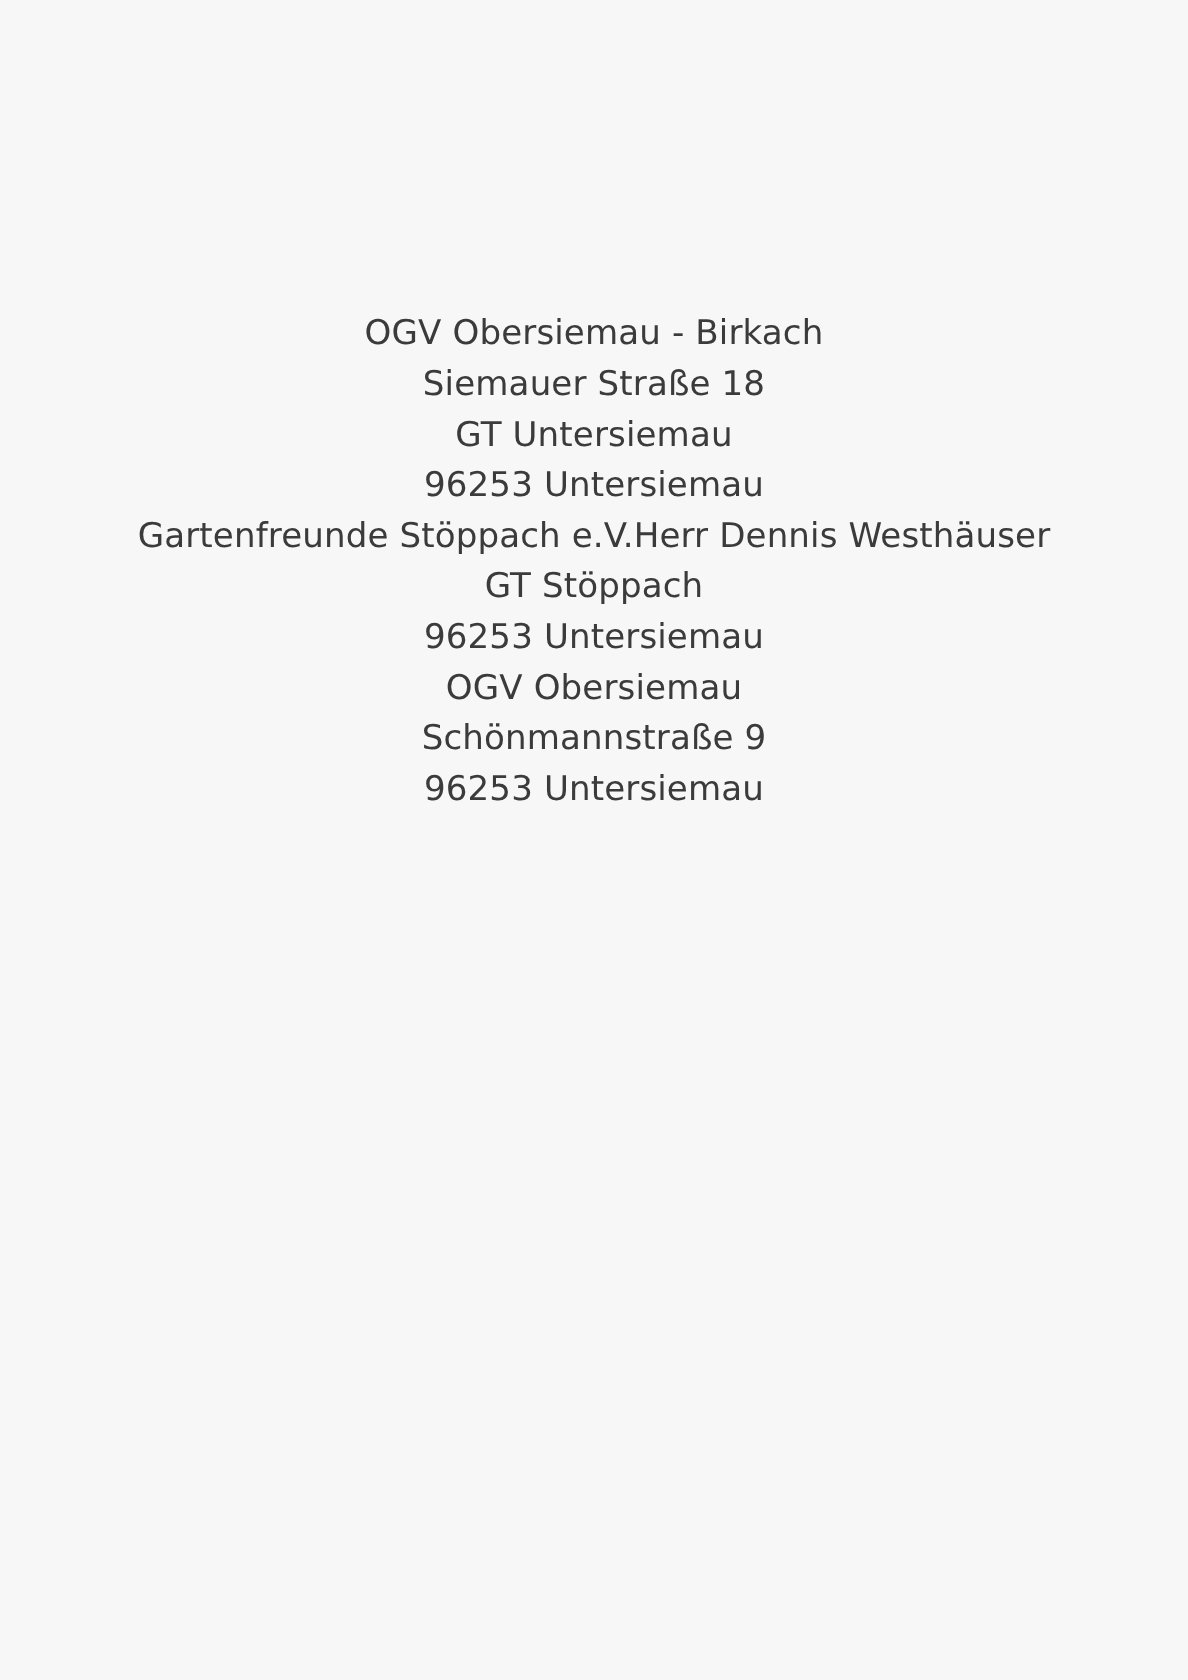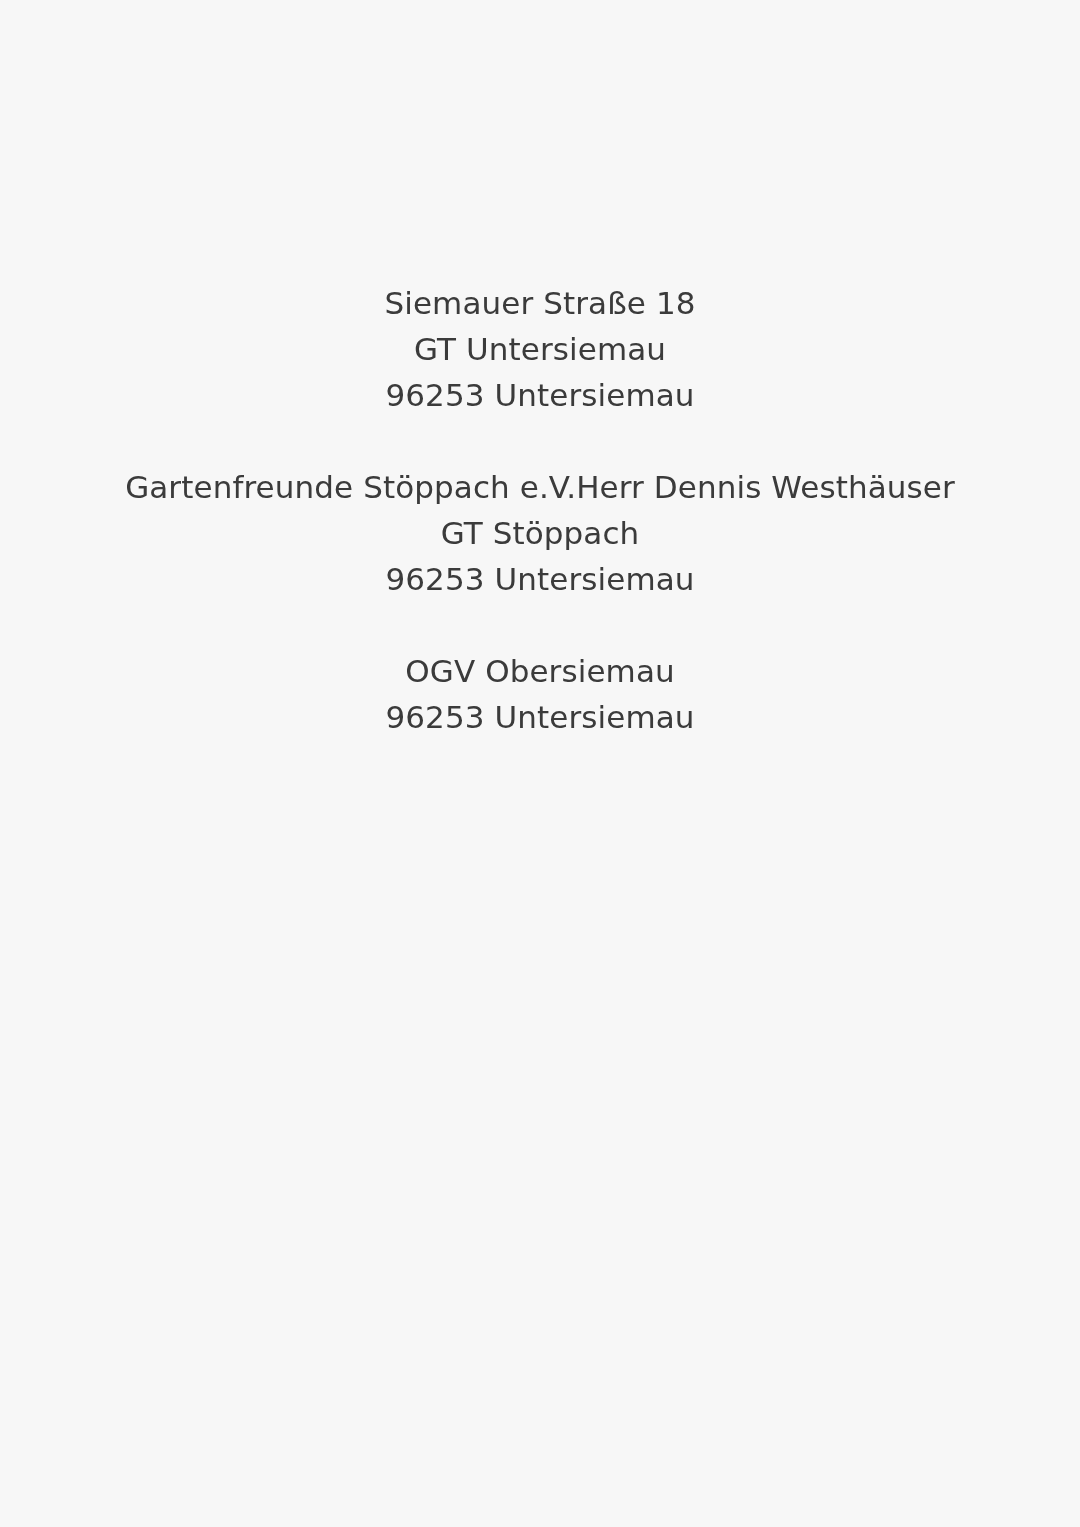--- a/index.html
+++ b/index.html
@@ -20,45 +20,46 @@
     background: #f7f7f7;
     box-sizing: border-box;
     padding-top: 280px;
   }
   .address-block {
     text-align: center;
     margin: 0 auto;
     width: 100%;
   }
   .address-block + .address-block {
-    margin-top: 46px;
   }
   .addr-line {
     font-size: 31px;
     line-height: 46px;
     letter-spacing: 0.1px;
     color: #3b3b3b;
     white-space: pre-wrap;
   }
 </style>
 </head>
 <body>
 
 <div class="page">
 
   <div class="address-block">
+    <div class="addr-line">OGV Obersiemau - Birkach</div>
     <div class="addr-line">Siemauer Straße 18</div>
     <div class="addr-line">GT Untersiemau</div>
     <div class="addr-line">96253 Untersiemau</div>
   </div>
 
   <div class="address-block">
     <div class="addr-line">Gartenfreunde Stöppach e.V.Herr Dennis Westhäuser</div>
     <div class="addr-line">GT Stöppach</div>
     <div class="addr-line">96253 Untersiemau</div>
   </div>
 
   <div class="address-block">
     <div class="addr-line">OGV Obersiemau</div>
+    <div class="addr-line">Schönmannstraße 9</div>
     <div class="addr-line">96253 Untersiemau</div>
   </div>
 
 </div>
 
 </body></html>

